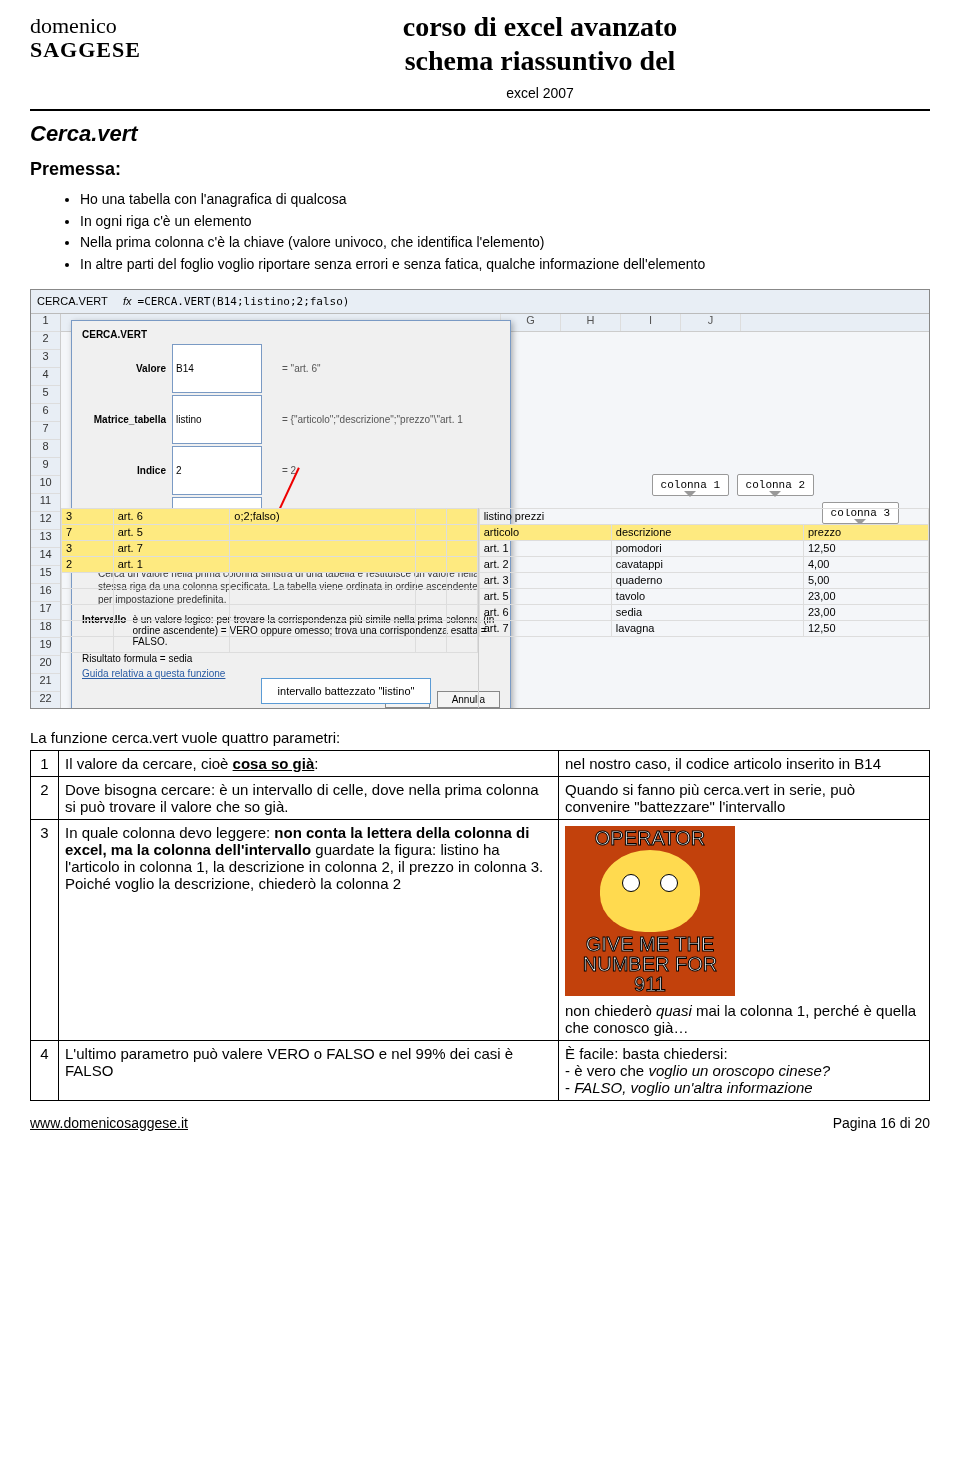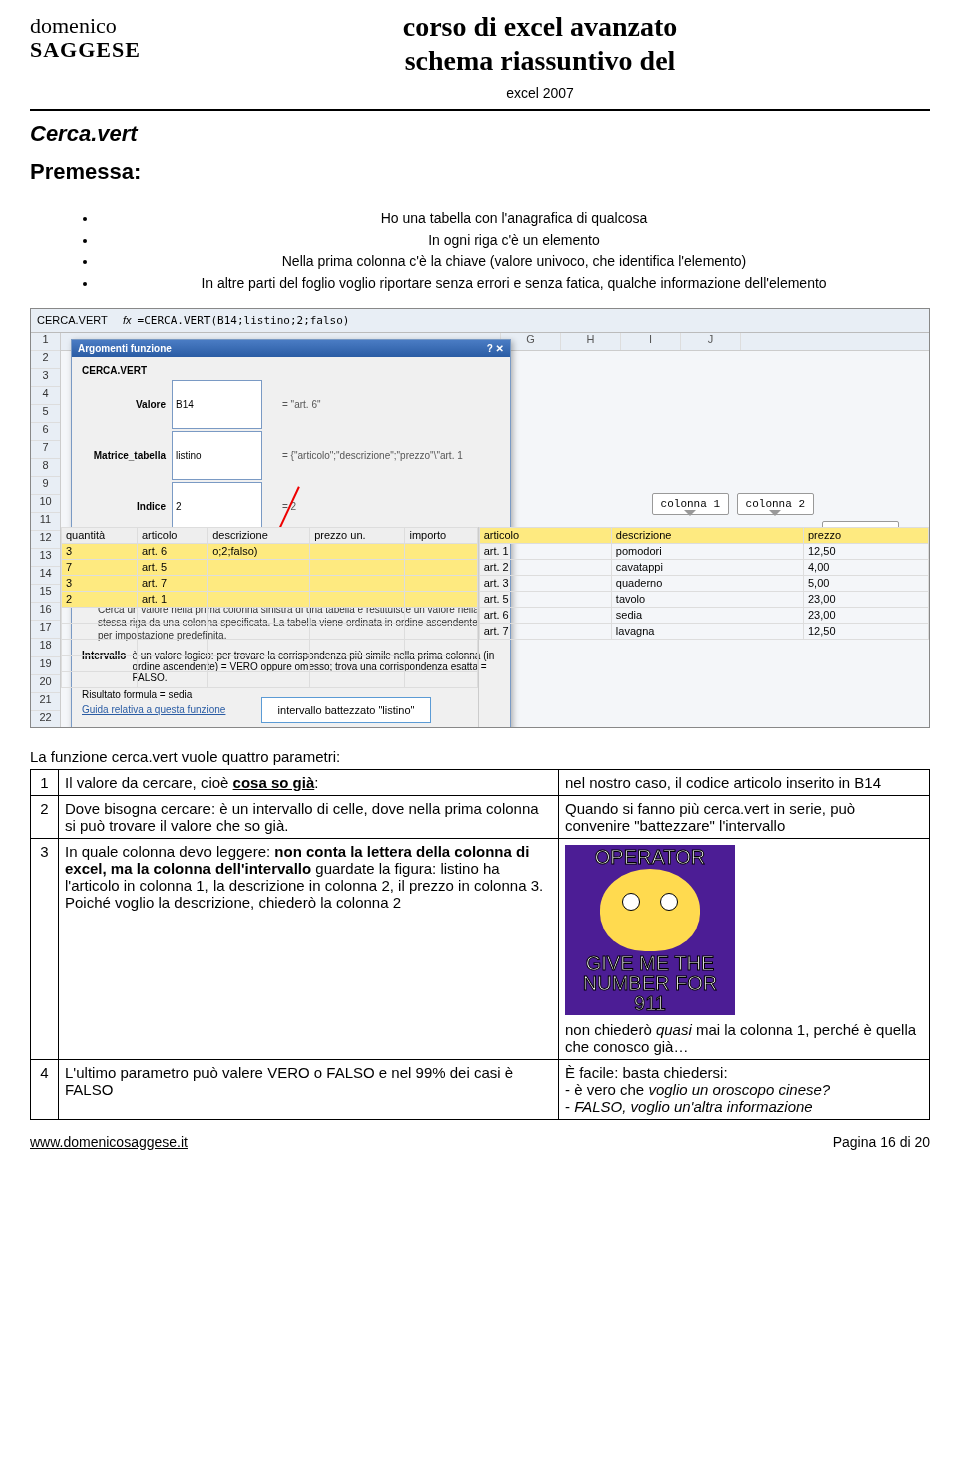--- a/index.html
+++ b/index.html
@@ -15,22 +15,22 @@
   }
   .header { display: flex; align-items: flex-start; margin-bottom: 8px; }
   .logo-block { width: 120px; padding-top: 5px; }
   .logo-sig { font-family: cursive; font-size: 22px; line-height: 1; }
   .logo-name { font-weight: bold; font-family: Georgia, serif; font-size: 22px; letter-spacing: 1px; }
   .title-block { flex: 1; text-align: center; }
   .main-title { font-family: 'Comic Sans MS', cursive; font-size: 28px; font-weight: bold; line-height: 1.2; }
   .sub-title { font-size: 14px; margin-top: 8px; }
   .hr { border: none; border-top: 2px solid #000; margin: 4px 0 10px 0; }
   .section-title { font-family: Arial, sans-serif; font-size: 22px; font-style: italic; font-weight: bold; margin: 2px 0 12px 0; }
-  .premessa-title { font-weight: bold; font-size: 22px; margin-bottom: 24px; }
-  .bullet-list { list-style: disc; margin-left: 68px; margin-bottom: 14px; text-align: center; }
+  .premessa-title { font-weight: bold; font-size: 18px; margin-bottom: 10px; }
+  .bullet-list { list-style: disc; margin-left: 50px; margin-bottom: 14px; }
   .bullet-list li { margin: 2px 0; line-height: 1.4; }
   .screenshot-area {
     width: 100%;
     height: 420px;
     border: 1px solid #888;
     background: #f4f6f9;
     position: relative;
     margin-bottom: 20px;
     overflow: hidden;
   }
@@ -79,21 +79,21 @@
 
   .after-img { font-size: 15px; margin-top: 10px; margin-bottom: 4px; }
   table.param-table { width: 100%; border-collapse: collapse; font-size: 15px; }
   table.param-table td { border: 1px solid #000; padding: 4px 6px; vertical-align: top; }
   table.param-table td:first-child { width: 28px; text-align: center; }
   table.param-table td:nth-child(2) { width: 500px; }
   .u { text-decoration: underline; }
   .b { font-weight: bold; }
   .i { font-style: italic; }
   .meme {
-    width: 170px; height: 170px; background: #4c1d95; position: relative; margin: 2px 0 6px 0;
+    width: 170px; height: 170px; background: #c2410c; position: relative; margin: 2px 0 6px 0;
     display:flex; flex-direction:column; justify-content:space-between; align-items:center;
   }
   .meme .top, .meme .bot { color:#fff; font-family: Impact, sans-serif; font-size:20px; text-align:center; -webkit-text-stroke:1px #000; padding:2px 4px; line-height:1;}
   .meme .face { width:100px; height:90px; background:#ffda4f; border-radius:50% 50% 45% 45%; position:relative; }
   .meme .face::before, .meme .face::after{ content:""; position:absolute; width:16px; height:16px; background:#fff; border-radius:50%; top:24px; border:1px solid #000;}
   .meme .face::before{left:22px;} .meme .face::after{right:22px;}
   .footer { position: absolute; bottom: 10px; left: 30px; right: 30px; display: flex; justify-content: space-between; font-size: 14px; }
   .footer a { color: #000; text-decoration: underline; }
 </style>
 </head>
@@ -156,24 +156,20 @@
     <div class="grid-area">
       <div class="col-headers">
         <span class="wide"></span>
         <span>G</span>
         <span>H</span>
         <span>I</span>
         <span>J</span>
       </div>
 
       <div class="dialog">
-        <div class="dlg-title">
-          <span>Argomenti funzione</span>
-          <span>? ✕</span>
-        </div>
         <div class="dlg-body">
           <div class="dlg-sub">CERCA.VERT</div>
           <div class="dlg-row">
               <span class="lbl">Valore</span>
               <input value="B14" style="">
               <span class="eq">= "art. 6"</span>
             </div>
           <div class="dlg-row">
               <span class="lbl">Matrice_tabella</span>
               <input value="listino" style="">
@@ -210,27 +206,20 @@
       <div class="arrow-red"></div>
 
       <div class="callout" style="top:160px; right:200px;">colonna 1</div>
       <div class="callout" style="top:160px; right:115px;">colonna 2</div>
       <div class="callout" style="top:160px; right:30px;margin-top:28px;">colonna 3</div>
 
       <div class="sheet-cells">
         <div class="cells-left">
           <table>
             <tbody>
-                <tr class="hdr-row">
-                  <td>quantità</td>
-                  <td>articolo</td>
-                  <td>descrizione</td>
-                  <td>prezzo un.</td>
-                  <td>importo</td>
-                </tr>
             <tr class="yellow">
                   <td>3</td>
                   <td>art. 6</td>
                   <td>o;2;falso)</td>
                   <td></td>
                   <td></td>
                 </tr>
             <tr class="yellow">
                   <td>7</td>
                   <td>art. 5</td>
@@ -286,20 +275,23 @@
                   <td></td>
                   <td></td>
                   <td></td>
                 </tr>
           </tbody>
             </table>
         </div>
         <div class="cells-right">
           <table>
             <tbody>
+                <tr>
+                  <td colspan="3">listino prezzi</td>
+                </tr>
             <tr class="yellow">
                   <td>articolo</td>
                   <td>descrizione</td>
                   <td>prezzo</td>
                 </tr>
             <tr>
                   <td>art. 1</td>
                   <td>pomodori</td>
                   <td>12,50</td>
                 </tr>

